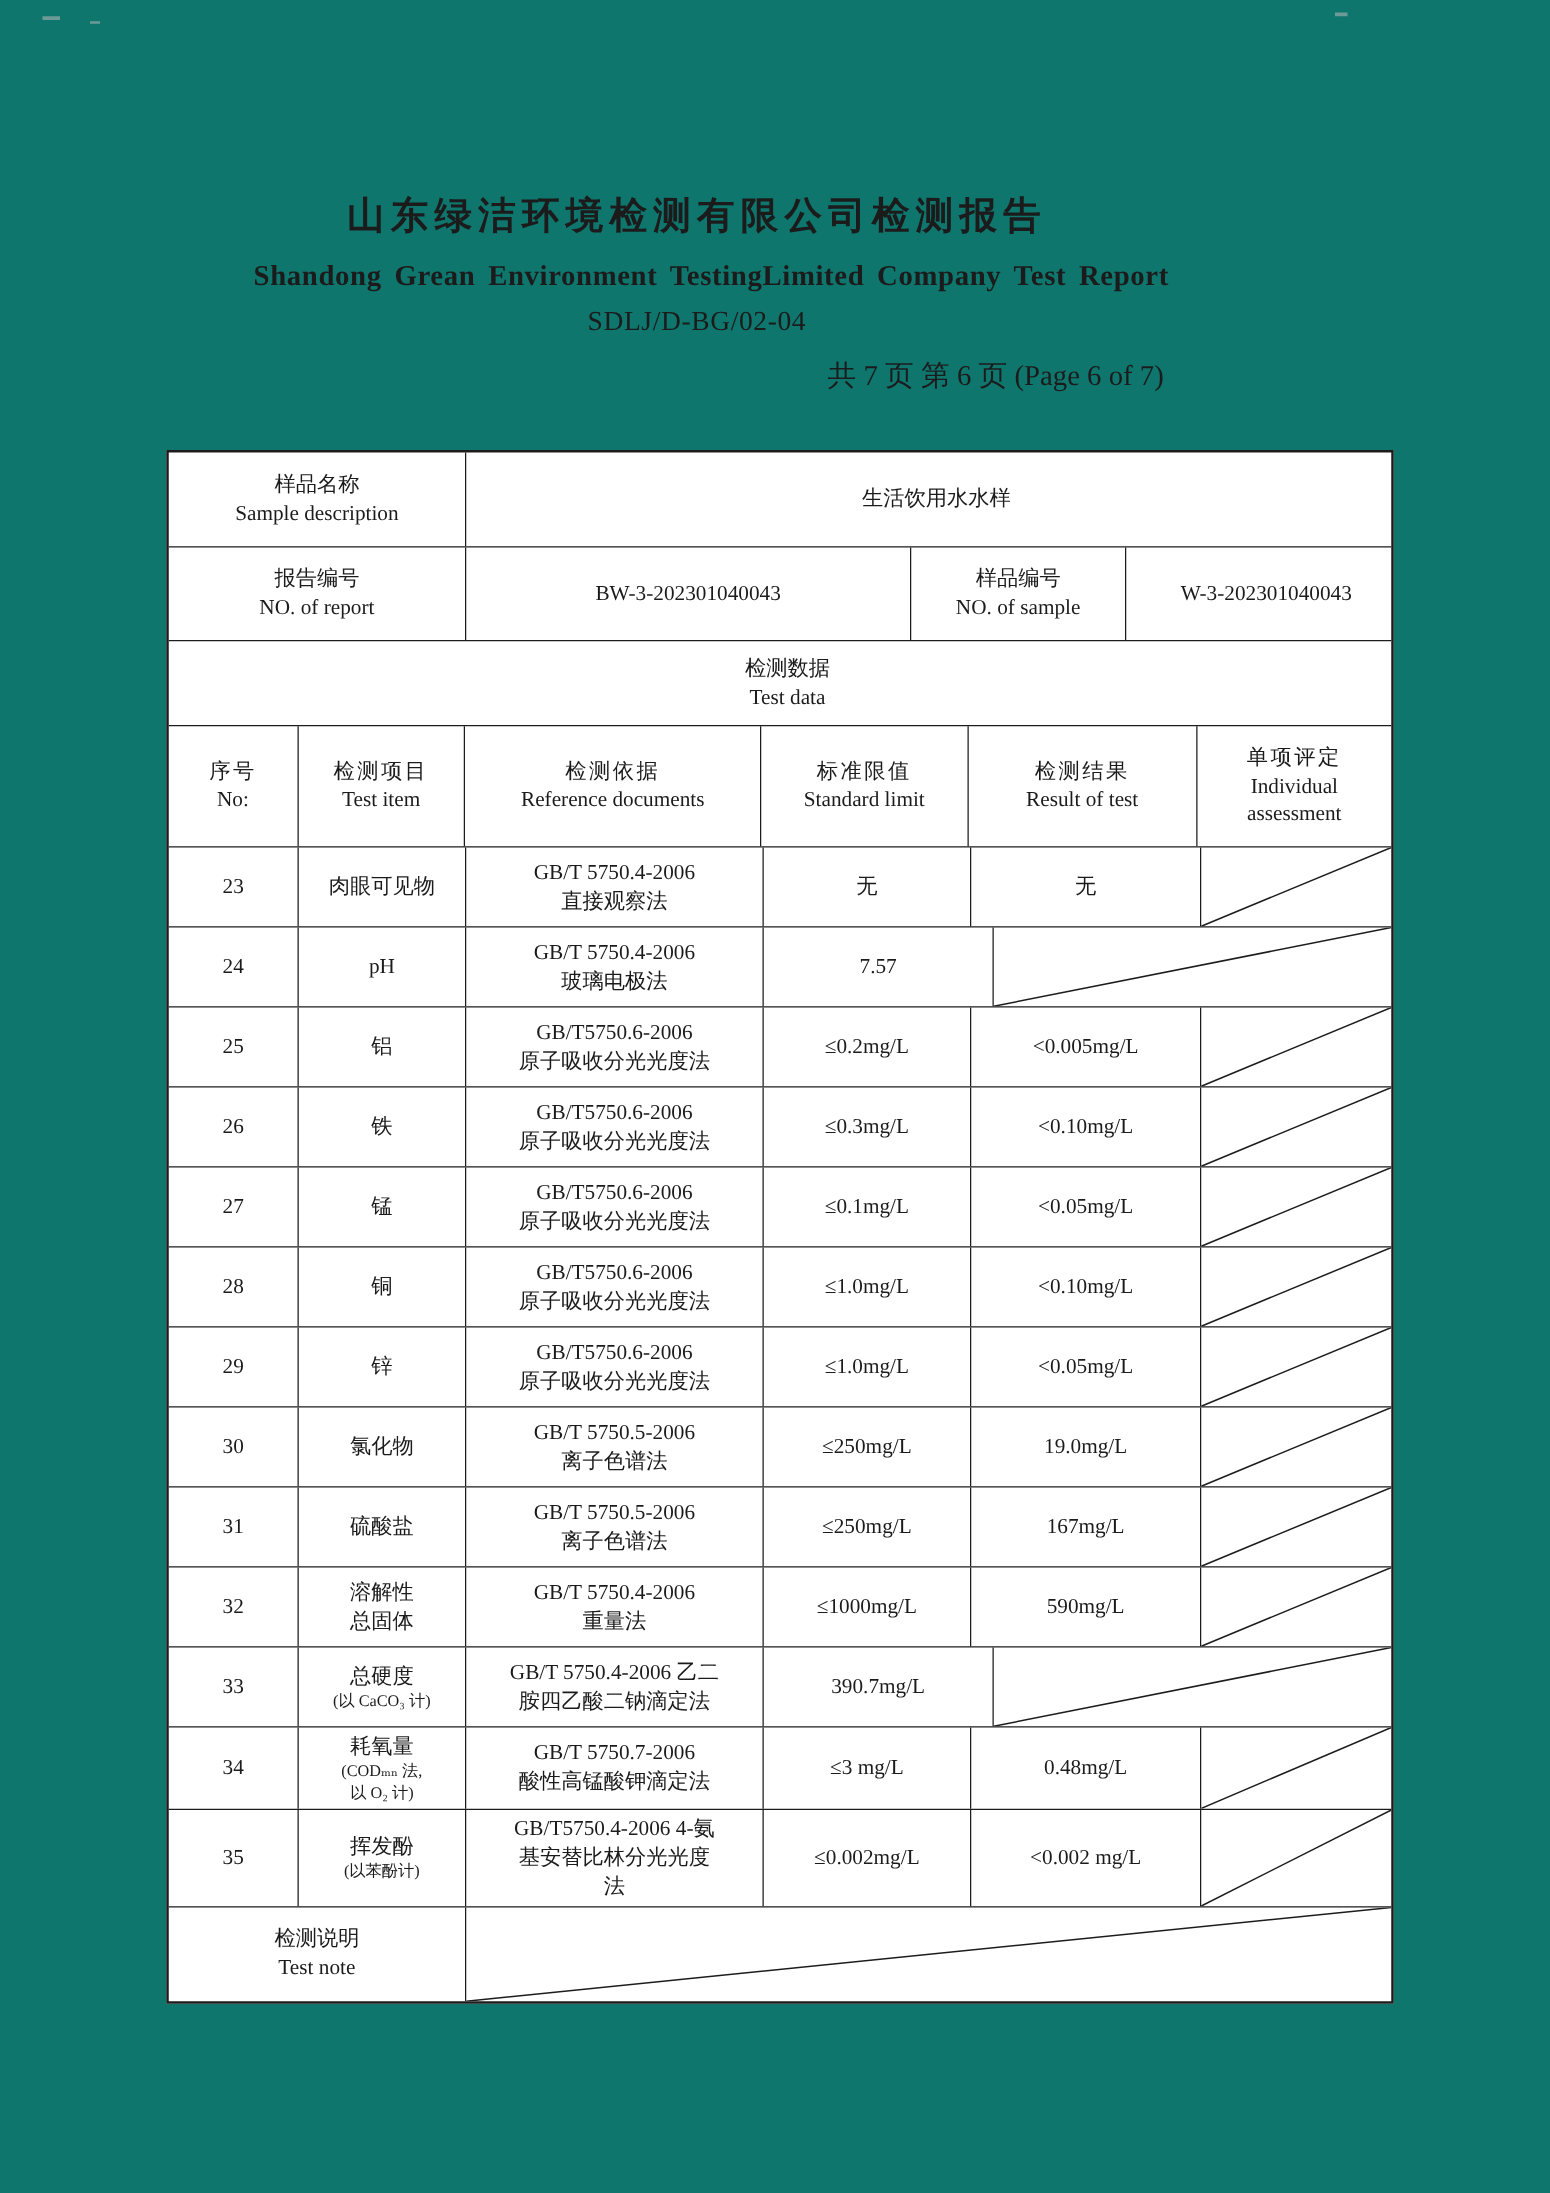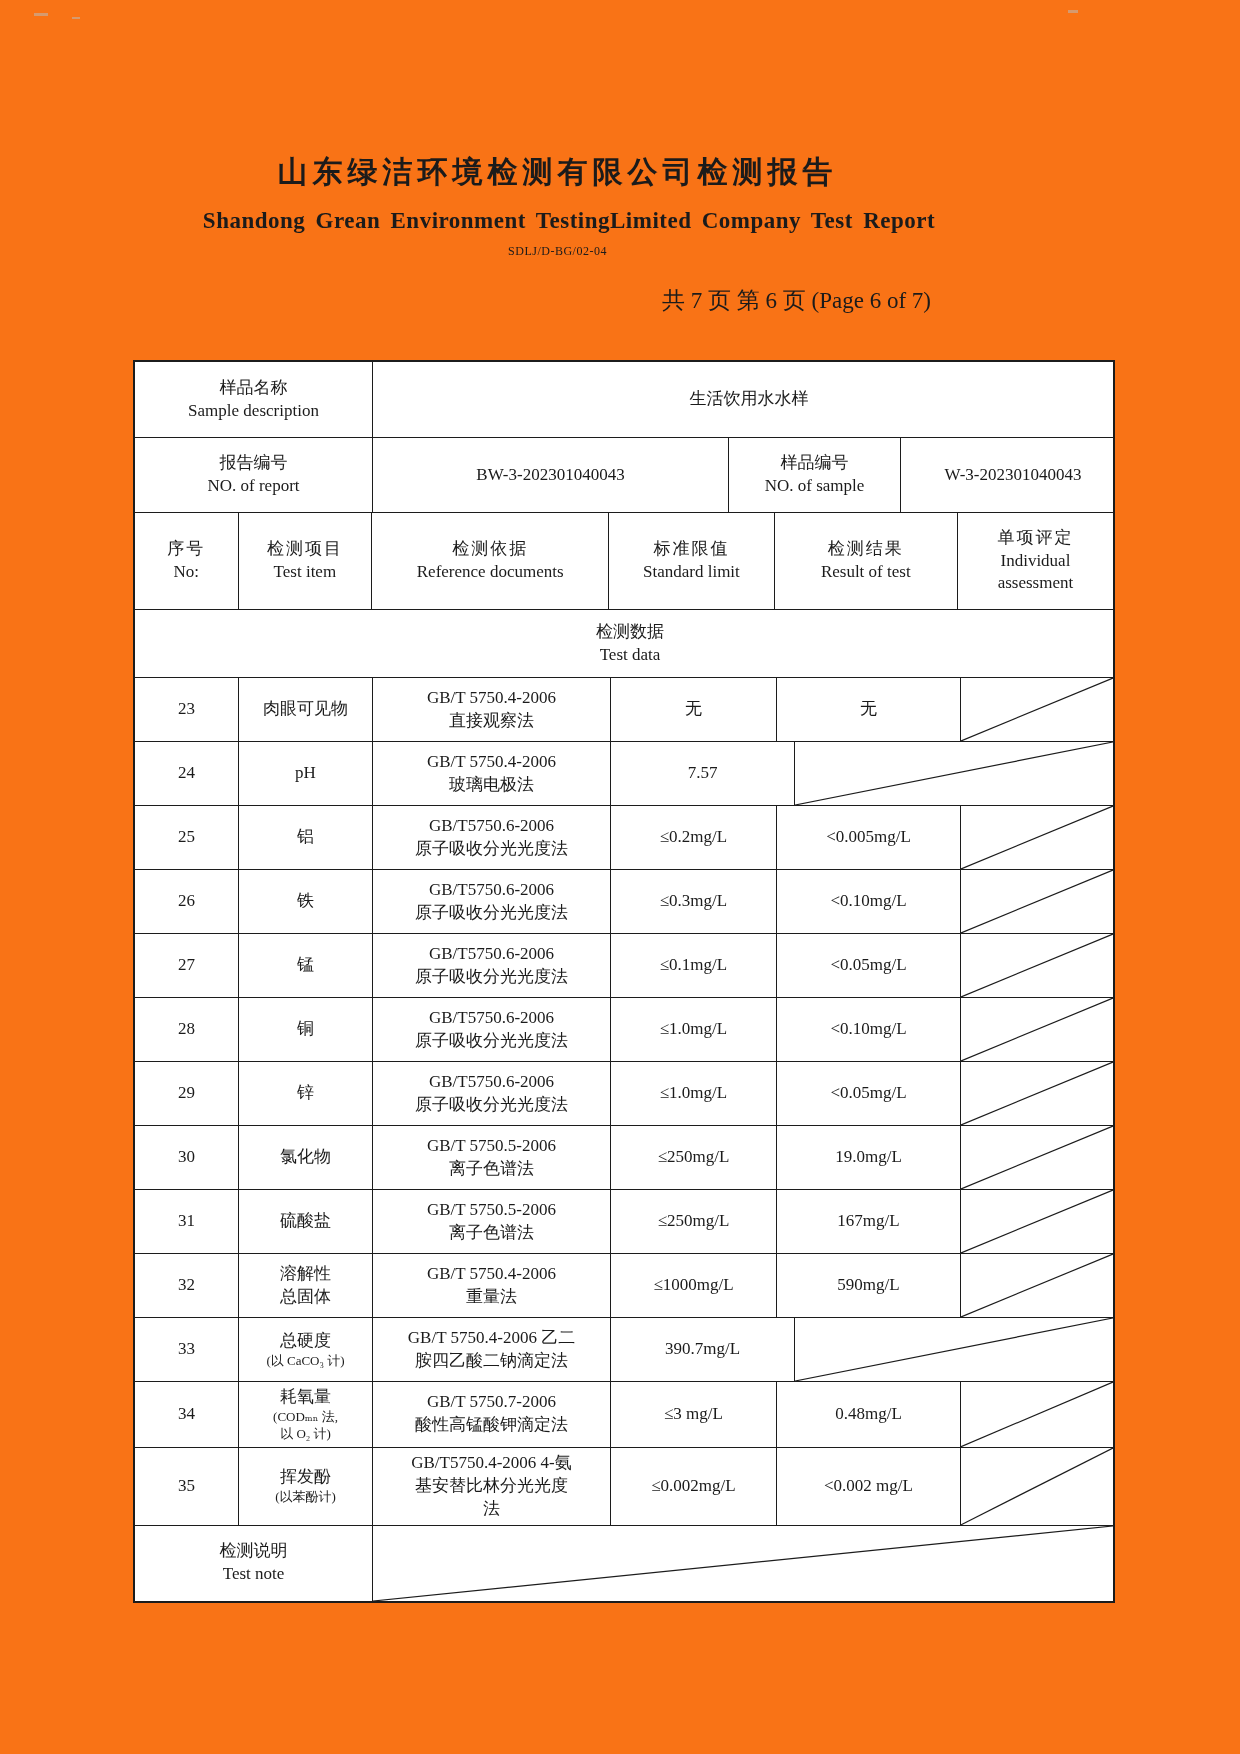--- a/index.html
+++ b/index.html
@@ -3,26 +3,26 @@
 <meta charset="utf-8">
 <style>
   * { margin: 0; padding: 0; box-sizing: border-box; }
   html, body { background: #ffffff; }
   body {
     width: 1240px; height: 1754px; position: relative;
     font-family: "Liberation Serif", "DejaVu Serif", "DejaVu Sans", serif;
     color: #1b1b1b;
     -webkit-font-smoothing: antialiased;
   }
-  .sheet { position: absolute; inset: 0; background: #f97316; }
+  .sheet { position: absolute; inset: 0; background: #0f766e; }
 
   .header { position: absolute; left: 0; top: 152px; width: 1115px; text-align: center; }
   .title-cn { font-size: 30px; font-weight: bold; letter-spacing: 5px; }
   .title-en { font-size: 23px; font-weight: bold; margin-top: 15px; letter-spacing: 0.5px; word-spacing: 4px; padding-left: 23px; }
-  .doc-code { font-size: 12px; margin-top: 10px; letter-spacing: 0.5px; }
+  .doc-code { font-size: 22px; margin-top: 10px; letter-spacing: 0.5px; }
   .page-info { position: absolute; top: 285px; left: 0; width: 931px; text-align: right; font-size: 23px; }
 
   .tbl {
     position: absolute; left: 133px; top: 360px; width: 982px;
     border: 2px solid #1c1c1c; background: #fff;
   }
   .row { display: flex; border-top: 1px solid #1c1c1c; align-items: stretch; }
   .tbl > .row:first-child { border-top: none; }
   .cell {
     border-left: 1px solid #1c1c1c;
@@ -97,20 +97,27 @@
         <span class="en">NO. of report</span>
       </div>
       <div class="cell w-val1">BW-3-202301040043</div>
       <div class="cell w-lab2 bilingual">
         <span>样品编号</span>
         <span class="en">NO. of sample</span>
       </div>
       <div class="cell flex1">W-3-202301040043</div>
     </div>
 
+    <div class="row r-sect">
+      <div class="cell flex1 bilingual">
+        <span>检测数据</span>
+        <span class="en">Test data</span>
+      </div>
+    </div>
+
     <div class="row r-head">
       <div class="cell c1 bilingual">
         <span class="head-cn">序号</span>
         <span class="en head-en">No:</span>
       </div>
       <div class="cell c2 bilingual">
         <span class="head-cn">检测项目</span>
         <span class="en head-en">Test item</span>
       </div>
       <div class="cell c3 bilingual">
@@ -121,27 +128,20 @@
         <span class="head-cn">标准限值</span>
         <span class="en head-en">Standard limit</span>
       </div>
       <div class="cell c5 bilingual">
         <span class="head-cn">检测结果</span>
         <span class="en head-en">Result of test</span>
       </div>
       <div class="cell c6 bilingual">
         <span class="head-cn">单项评定</span>
         <span class="en head-en">Individual assessment</span>
-      </div>
-    </div>
-
-    <div class="row r-sect">
-      <div class="cell flex1 bilingual">
-        <span>检测数据</span>
-        <span class="en">Test data</span>
       </div>
     </div>
 
     <div id="rows-host">
   <div class="row r-data">
     <div class="cell c1">23</div>
     <div class="cell c2">
       <span class="item-main">肉眼可见物</span>
       <span class="item-sub"></span>
     </div>

